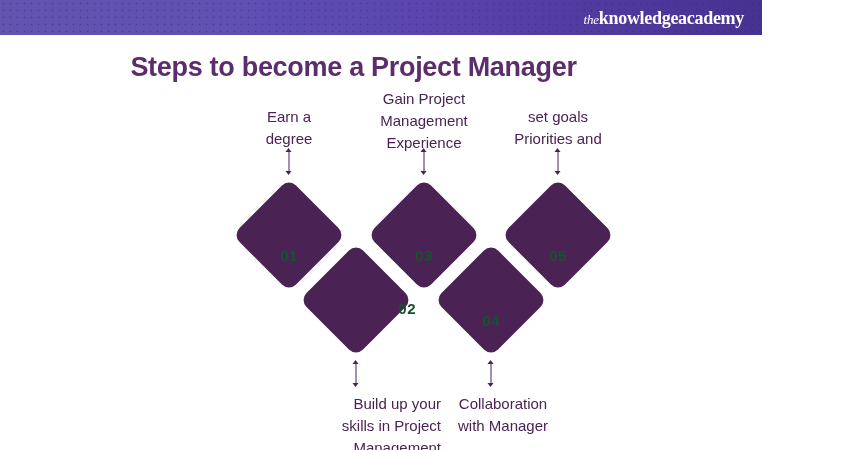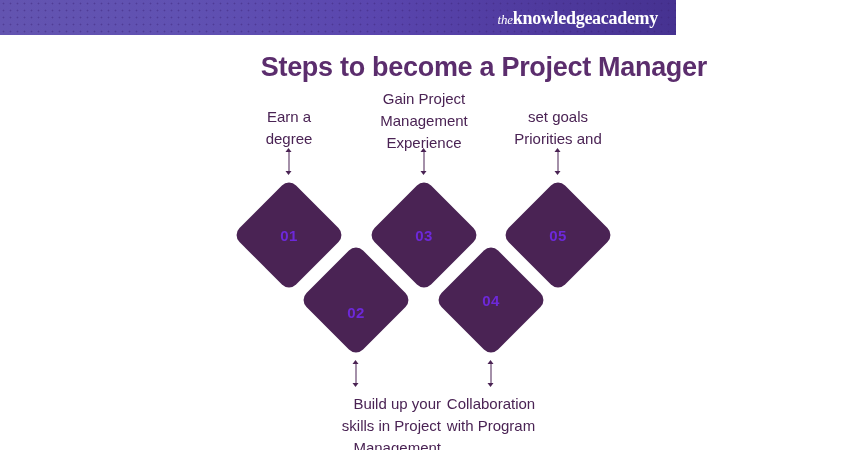--- a/index.html
+++ b/index.html
@@ -13,21 +13,21 @@
     font-family: "Liberation Sans", sans-serif;
     overflow: hidden;
     position: relative;
   }
 
   
   .header {
     position: absolute;
     top: 0;
     left: 0;
-    width: 676px;
+    width: 762px;
     height: 35px;
     background: linear-gradient(90deg, #6354b0 0%, #6051b2 28%, #5a46ae 55%, #4f3a9e 80%, #463291 100%);
     overflow: hidden;
   }
   .header-dots {
     position: absolute;
     top: 0;
     left: 0;
     right: 0;
     bottom: 0;
@@ -55,21 +55,21 @@
     font-size: 18px;
     letter-spacing: -0.3px;
   }
 
   
   .title {
     position: absolute;
     top: 52px;
     left: 0;
     width: 707px;
-    text-align: right;
+    text-align: center;
     font-size: 27px;
     font-weight: bold;
     color: #5b2d6d;
     letter-spacing: -0.3px;
   }
 
   
   .stage {
     position: absolute;
     top: 0;
@@ -88,25 +88,26 @@
     width: 80px;
     height: 80px;
     background: #4a2354;
     border-radius: 10px;
     transform: translate(-50%, -50%) rotate(45deg);
   }
   .diamond-num {
     position: absolute;
     width: 120px;
     text-align: center;
-    color: #6d28d9;
+    color: #14532d;
     font-size: 15px;
     font-weight: bold;
     letter-spacing: 0.5px;
     transform: translate(-50%, -50%);
+    margin-top: 20px;
   }
 
   
   .label {
     position: absolute;
     width: 170px;
     text-align: center;
     color: #4a2354;
     font-size: 15px;
     font-weight: normal;
@@ -171,21 +172,21 @@
         <div class="shaft"></div>
         <div class="head-down"></div>
       </div>
       <div class="label top" style="left: 289px; top: 106px;">
         <div>Earn a</div>
         <div>degree</div>
       </div>
     </div>
     <div class="node">
       <div class="diamond" style="left: 356px; top: 300px;"></div>
-      <div class="diamond-num" style="left: 356px; top: 312px;">02</div>
+      <div class="diamond-num" style="left: 356px; top: 288px; text-align: right;">02</div>
       <div class="connector" style="left: 356px; top: 360px; height: 27px;">
         <div class="head-up"></div>
         <div class="shaft"></div>
         <div class="head-down"></div>
       </div>
       <div class="label bottom" style="left: 356px; top: 393px; text-align: right;">
         <div>Build up your</div>
         <div>skills in Project</div>
         <div>Management</div>
       </div>
@@ -205,23 +206,23 @@
       </div>
     </div>
     <div class="node">
       <div class="diamond" style="left: 491px; top: 300px;"></div>
       <div class="diamond-num" style="left: 491px; top: 300px;">04</div>
       <div class="connector" style="left: 491px; top: 360px; height: 27px;">
         <div class="head-up"></div>
         <div class="shaft"></div>
         <div class="head-down"></div>
       </div>
-      <div class="label bottom" style="left: 491px; top: 393px;">
+      <div class="label bottom" style="left: 503px; top: 393px;">
         <div>Collaboration</div>
-        <div>with Program</div>
+        <div>with Manager</div>
       </div>
     </div>
     <div class="node">
       <div class="diamond" style="left: 558px; top: 235px;"></div>
       <div class="diamond-num" style="left: 558px; top: 235px;">05</div>
       <div class="connector" style="left: 558px; top: 148px; height: 27px;">
         <div class="head-up"></div>
         <div class="shaft"></div>
         <div class="head-down"></div>
       </div>

